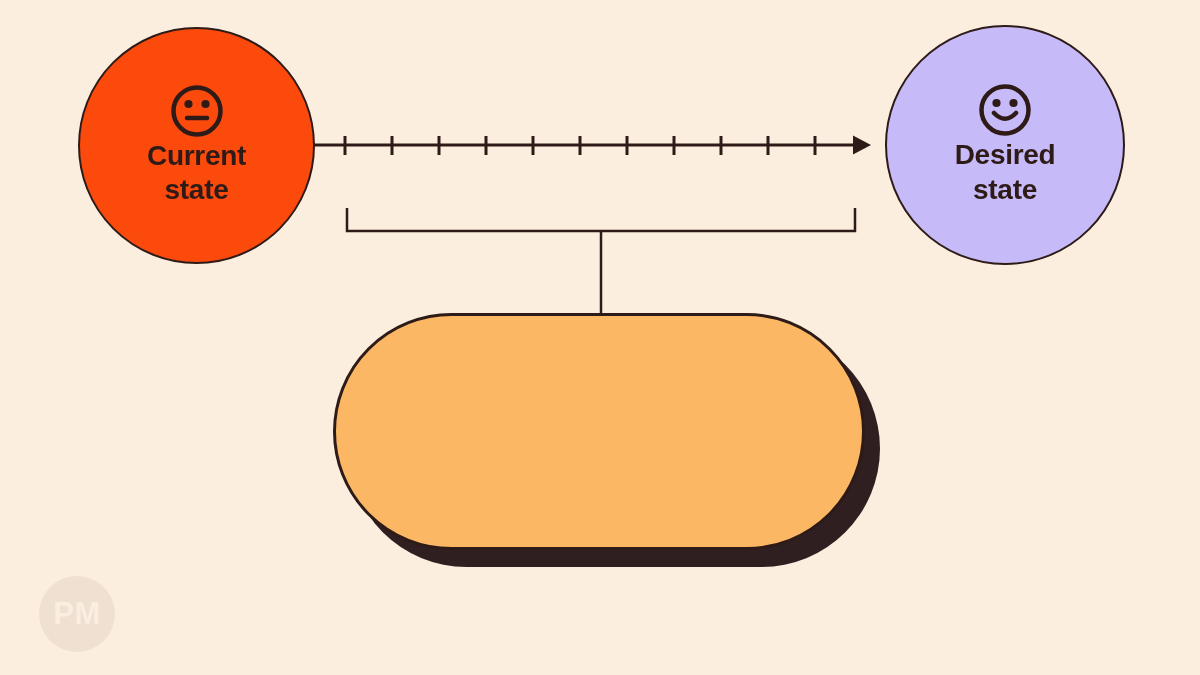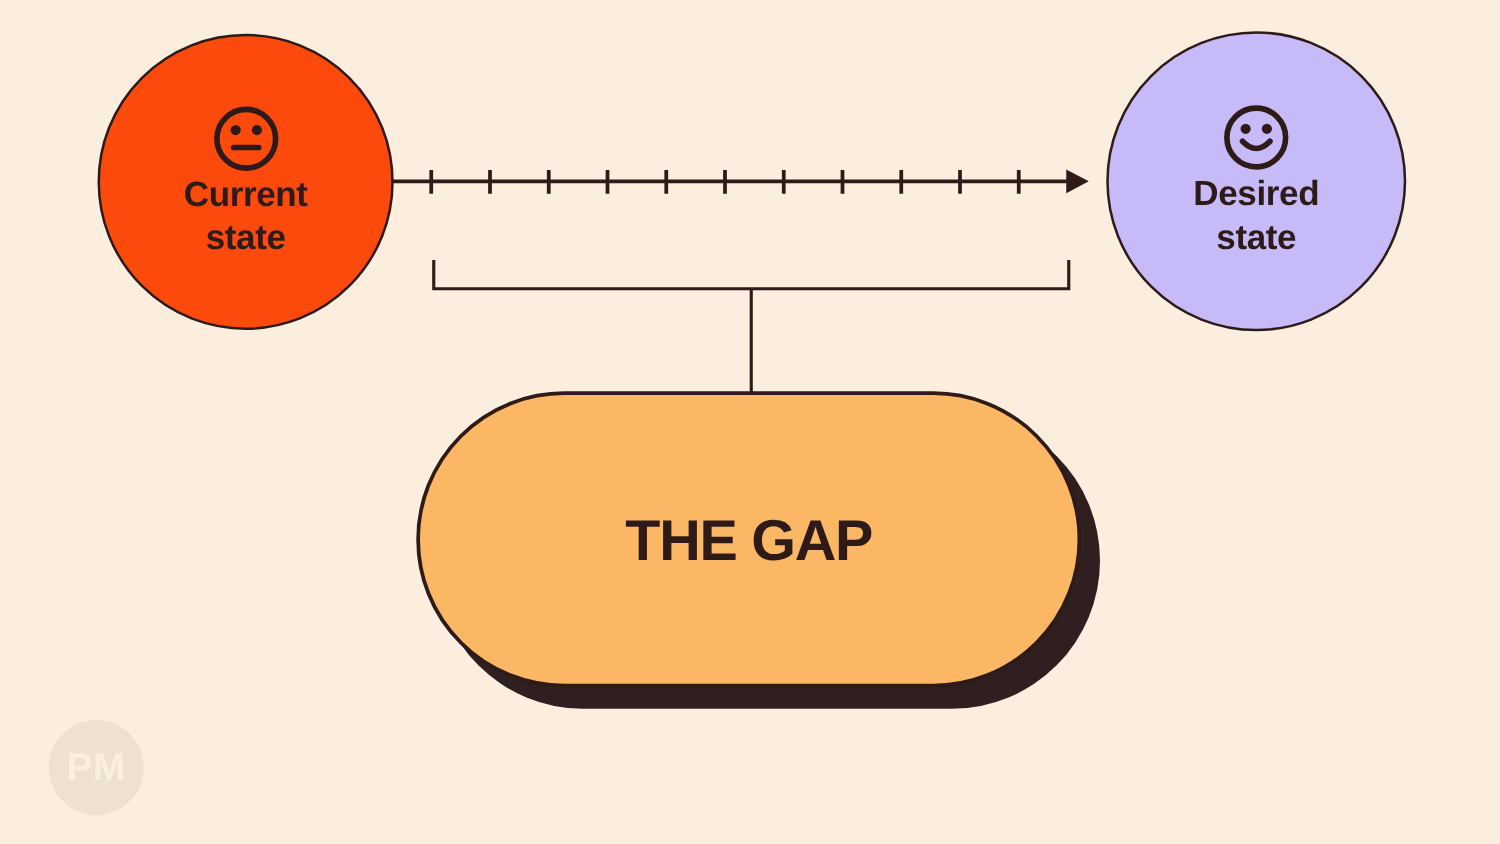--- a/index.html
+++ b/index.html
@@ -112,18 +112,17 @@
   <svg class="face" width="54" height="54" viewBox="0 0 54 54" aria-hidden="true">
     <circle cx="27" cy="27" r="23.5" fill="none" stroke="currentColor" stroke-width="4.5"></circle>
     <circle cx="18.5" cy="20" r="4.1" fill="currentColor"></circle>
     <circle cx="35.5" cy="20" r="4.1" fill="currentColor"></circle>
     <path d="M 16 30 Q 27 41.5 38 30" fill="none" stroke="currentColor" stroke-width="4.5" stroke-linecap="round"></path>
   </svg>
   <div class="state-label">Desired state</div>
 </div>
 
 <div id="gap-pill" class="abs">
-  <div id="gap-title">THE GAP</div>
 </div>
 
 <div id="watermark" class="abs">
   <span>PM</span>
 </div>
 
 </body></html>

